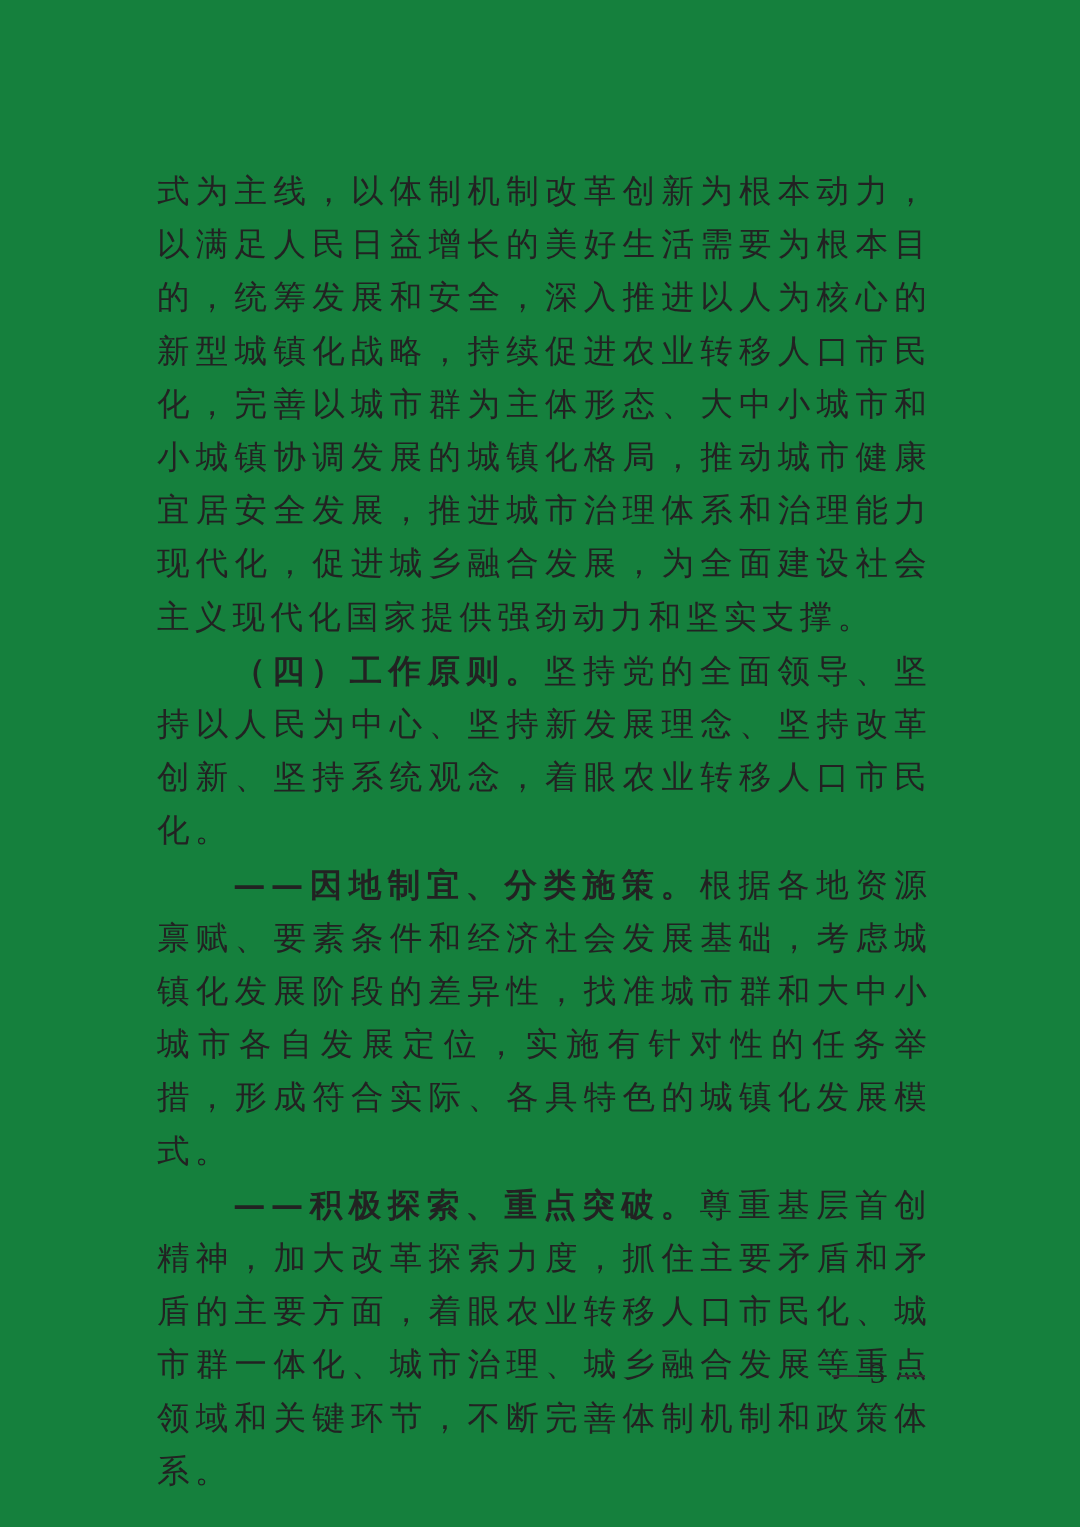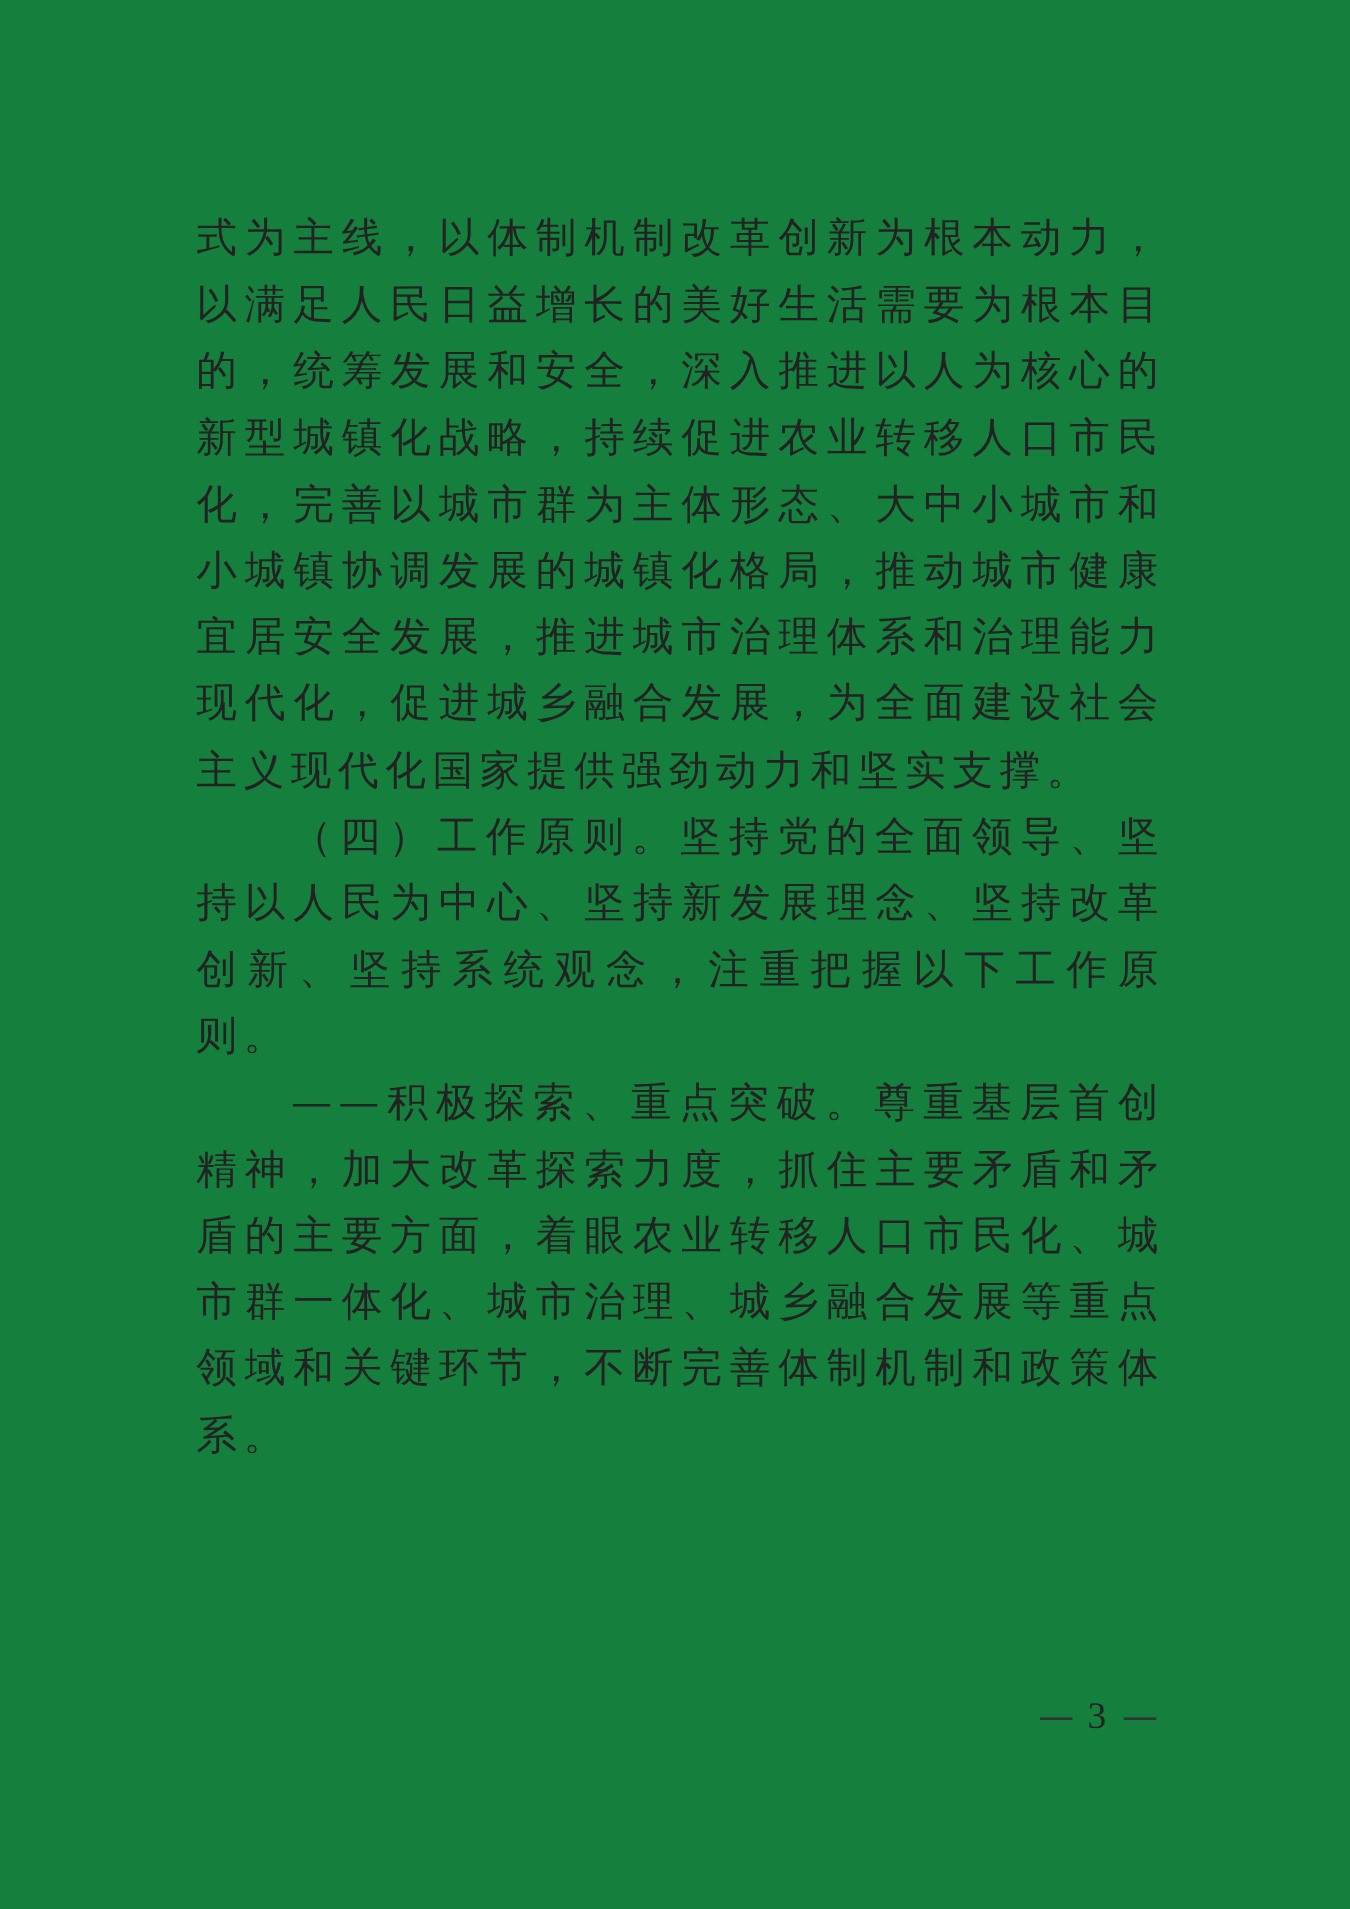--- a/index.html
+++ b/index.html
@@ -3,36 +3,39 @@
 <meta charset="utf-8">
 <style>
   html, body { margin: 0; padding: 0; background: #ffffff; }
   body { width: 1080px; height: 1527px; position: relative; overflow: hidden;
          font-family: "DejaVu Serif", "Liberation Serif", serif; color: #222; }
   .page { position: absolute; left: 0; top: 0; width: 1080px; height: 1527px; background: #15803d; }
   .body-text { position: absolute; left: 157px; top: 164px; width: 775px; }
   .para { font-size: 32.5px; line-height: 53.2px; letter-spacing: 5.3px; text-align: justify;
           text-align-last: left; margin: 0; word-break: break-all; }
   .indent { text-indent: 76px; }
-  .bold { font-weight: normal; }
+  .bold { font-weight: bold; }
   .page-num { position: absolute; left: 820px; top: 1356px; font-size: 30px;
               font-family: "Liberation Serif", serif; color: #222; letter-spacing: 2px; }
   .page-num .dash { display: inline-block; width: 26px; height: 2px; background: #333;
                     vertical-align: middle; margin: 0 12px; }
 </style>
 </head>
 <body>
 
 <div class="page">
   <div class="body-text">
     <p class="para">
       <span class="bold"></span><span>式为主线，以体制机制改革创新为根本动力，以满足人民日益增长的美好生活需要为根本目的，统筹发展和安全，深入推进以人为核心的新型城镇化战略，持续促进农业转移人口市民化，完善以城市群为主体形态、大中小城市和小城镇协调发展的城镇化格局，推动城市健康宜居安全发展，推进城市治理体系和治理能力现代化，促进城乡融合发展，为全面建设社会主义现代化国家提供强劲动力和坚实支撑。</span>
     </p>
     <p class="para indent">
-      <span class="bold">（四）工作原则。</span><span>坚持党的全面领导、坚持以人民为中心、坚持新发展理念、坚持改革创新、坚持系统观念，注重把握以下工作原则。</span>
+      <span class="bold">（四）工作原则。</span><span>坚持党的全面领导、坚持以人民为中心、坚持新发展理念、坚持改革创新、坚持系统观念，着眼农业转移人口市民化。</span>
+    </p>
+    <p class="para indent">
+      <span class="bold">——因地制宜、分类施策。</span><span>根据各地资源禀赋、要素条件和经济社会发展基础，考虑城镇化发展阶段的差异性，找准城市群和大中小城市各自发展定位，实施有针对性的任务举措，形成符合实际、各具特色的城镇化发展模式。</span>
     </p>
     <p class="para indent">
       <span class="bold">——积极探索、重点突破。</span><span>尊重基层首创精神，加大改革探索力度，抓住主要矛盾和矛盾的主要方面，着眼农业转移人口市民化、城市群一体化、城市治理、城乡融合发展等重点领域和关键环节，不断完善体制机制和政策体系。</span>
     </p>
   </div>
 
   <div class="page-num">
     <span class="dash"></span><span>3</span><span class="dash"></span>
   </div>
 </div>

